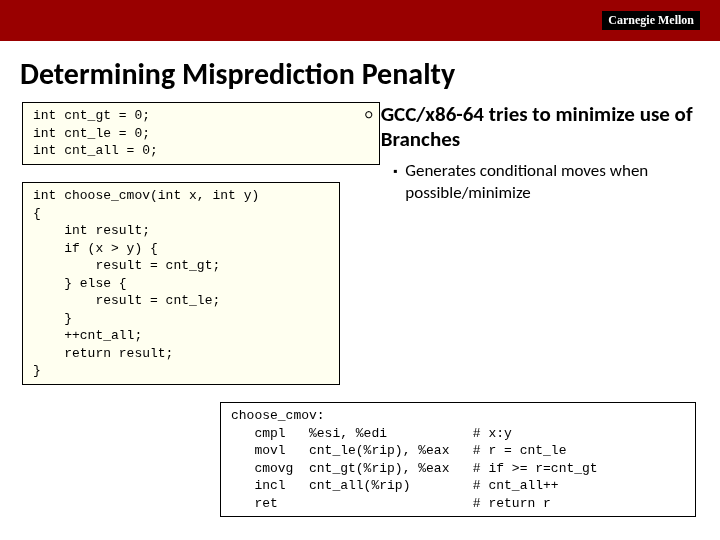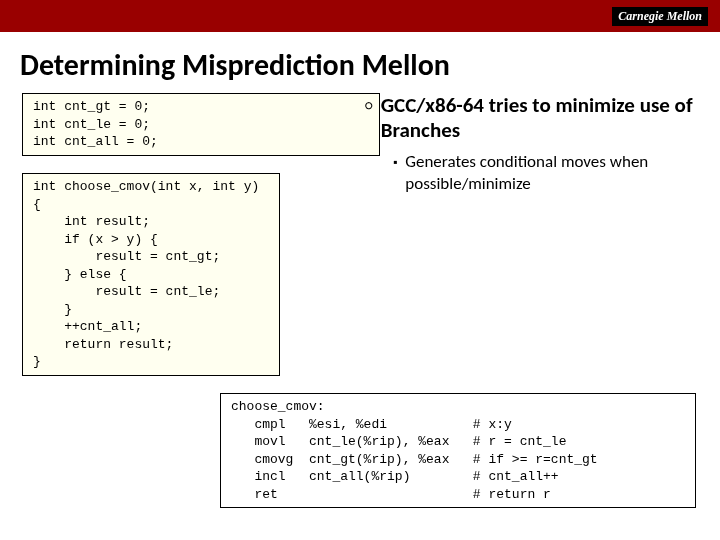--- a/index.html
+++ b/index.html
@@ -6,27 +6,26 @@
   body {
     width: 720px;
     height: 540px;
     background: #fff;
     font-family: Calibri, Arial, sans-serif;
     position: relative;
     overflow: hidden;
   }
   .topbar {
     width: 100%;
-    height: 32px;
+    height: 41px;
     background: #990000;
     display: flex;
     justify-content: flex-end;
     align-items: center;
-    padding-right: 12px;
-    font-style: italic;
+    padding-right: 20px;
   }
   .brand {
     color: #fff;
     background: #000;
     font-size: 12px;
     font-weight: bold;
     padding: 2px 6px;
     font-family: "Times New Roman", serif;
   }
   .title {
@@ -43,21 +42,21 @@
     position: absolute;
     background: #fffff0;
     border: 1.5px solid #000;
     font-family: "Courier New", monospace;
     font-size: 13px;
     line-height: 1.35;
     padding: 4px 10px;
     white-space: pre;
   }
   .code-globals { left: 22px; top: 0px; width: 358px; }
-  .code-func { left: 22px; top: 80px; width: 258px; }
+  .code-func { left: 22px; top: 80px; width: 318px; }
   .code-asm {
     position: absolute;
     left: 220px;
     top: 300px;
     width: 476px;
     background: #fff;
     border: 1.5px solid #000;
     font-family: "Courier New", monospace;
     font-size: 13px;
     line-height: 1.35;
@@ -103,21 +102,21 @@
     line-height: 1.25;
   }
 </style>
 </head>
 <body>
 
 <div class="topbar">
   <span class="brand">Carnegie Mellon</span>
 </div>
 
-<div class="title">Determining Misprediction Mellon</div>
+<div class="title">Determining Misprediction Penalty</div>
 
 <div class="content">
 
   <div class="codebox code-globals">int cnt_gt = 0;
 int cnt_le = 0;
 int cnt_all = 0;</div>
 
   <div class="codebox code-func">int choose_cmov(int x, int y)
 {
     int result;

